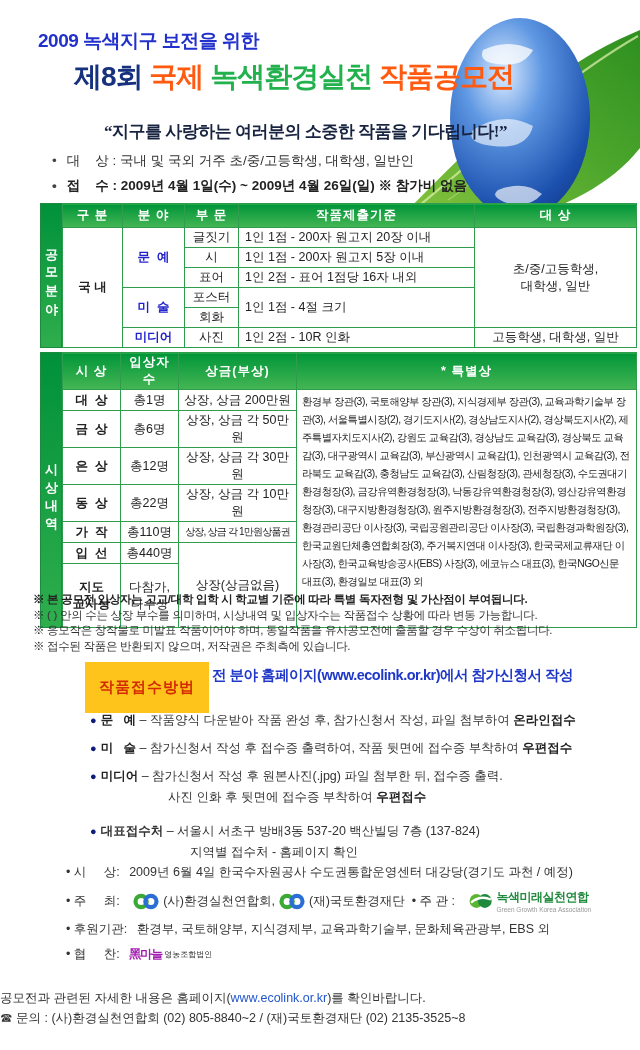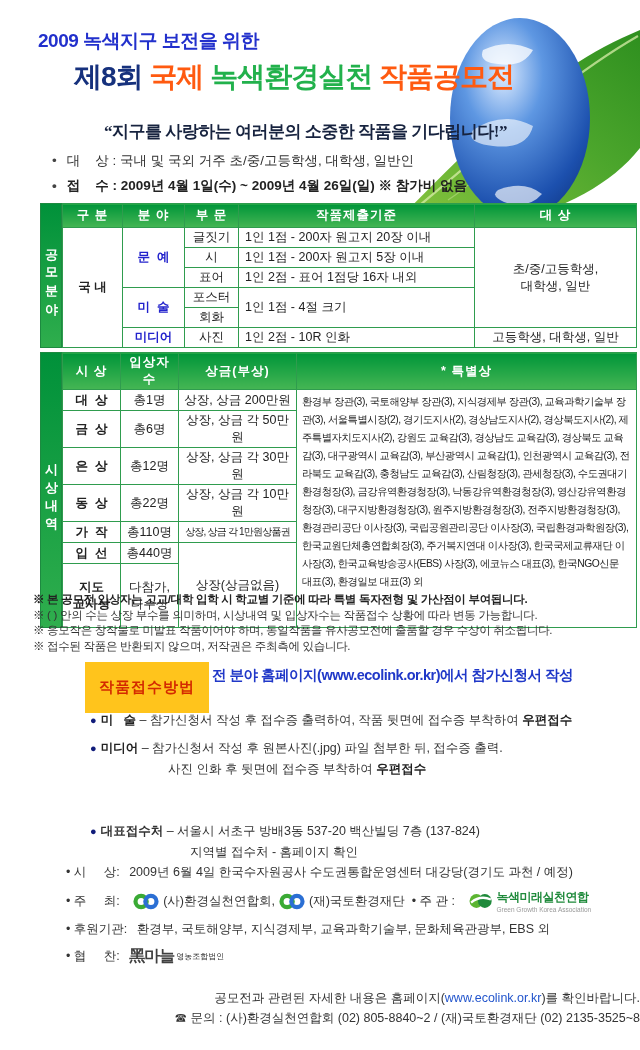--- a/index.html
+++ b/index.html
@@ -59,25 +59,25 @@
   .receipt { position:absolute; left:90px; top:797px; font-size:12.5px; color:#333;margin-top:26px; }
   .receipt .sub { margin-left:100px; margin-top:4px; }
 
   
   .orgs { position:absolute; left:66px; top:864px; font-size:12.5px; color:#333; }
   .orgs .o-row { margin-bottom:8px; display:flex; align-items:center; flex-wrap:wrap; }
   .orgs .o-lbl { white-space:pre; margin-right:6px;text-align:right; }
   .logo-go { display:inline-block; vertical-align:middle; margin:0 3px; }
   .org-logo-name { color:#1f8a3b; font-weight:bold; font-size:12px; font-family:"Liberation Serif", serif; letter-spacing:-0.5px; }
   .org-logo-sub { display:block; color:#999; font-size:6.5px; }
-  .sponsor-mark { font-weight:bold; color:#404040; font-size:16px; font-family:"Liberation Serif", serif; letter-spacing:-1px; }
+  .sponsor-mark { font-weight:bold; color:#a21caf; font-size:12px; font-family:"Liberation Serif", serif; letter-spacing:-1px; }
   .sponsor-sub { font-size:8px; color:#333; margin-left:2px; }
 
   
-  .footer { position:absolute; left:0; top:988px; width:640px; text-align:right; font-size:12.5px; color:#333; line-height:20px; }
+  .footer { position:absolute; left:0; top:988px; width:640px; text-align:left; font-size:12.5px; color:#333; line-height:20px; }
   .link { color:#2255cc; }
 </style>
 </head>
 <body>
 
 <div class="page">
 
   <svg class="hero-art" viewBox="0 0 252 252">
     <defs>
       <linearGradient id="leafg" x1="0" y1="1" x2="1" y2="0">
@@ -225,20 +225,21 @@
     <div class="n0">※ 본 공모전 입상자는 고교/대학 입학 시 학교별 기준에 따라 특별 독자전형 및 가산점이 부여됩니다.</div>
     <div>※ ( ) 안의 수는 상장 부수를 의미하며, 시상내역 및 입상자수는 작품접수 상황에 따라 변동 가능합니다.</div>
     <div>※ 응모작은 창작물로 미발표 작품이어야 하며, 동일작품을 유사공모전에 출품할 경우 수상이 취소됩니다.</div>
     <div>※ 접수된 작품은 반환되지 않으며, 저작권은 주최측에 있습니다.</div>
   </div>
 
   <div class="badge">작품접수방법</div>
   <div class="headline">전 분야 홈페이지(www.ecolink.or.kr)에서 참가신청서 작성</div>
 
   <div class="method">
+    <div class="m-row"><span class="blt">●</span><span class="m-lbl">문   예</span><span> – </span><span>작품양식 다운받아 작품 완성 후, 참가신청서 작성, 파일 첨부하여 </span><span class="m-bold">온라인접수</span></div>
     <div class="m-row"><span class="blt">●</span><span class="m-lbl">미   술</span><span> – </span><span>참가신청서 작성 후 접수증 출력하여,  작품 뒷면에 접수증 부착하여 </span><span class="m-bold">우편접수</span></div>
     <div class="m-row"><span class="blt">●</span><span class="m-lbl">미디어</span><span> – </span><span>참가신청서 작성 후 원본사진(.jpg) 파일 첨부한 뒤, 접수증 출력.</span></div>
     <div class="m-cont"><span>사진 인화 후 뒷면에 접수증 부착하여 </span><span class="m-bold">우편접수</span></div>
   </div>
 
   <div class="receipt">
     <div><span class="blt" style="color:#101c7a;font-size:11px;margin-right:4px;">●</span><span class="m-bold" style="font-weight:bold">대표접수처</span><span> – </span><span>서울시 서초구 방배3동 537-20 백산빌딩 7층 (137-824)</span></div>
     <div class="sub">지역별 접수처 - 홈페이지 확인</div>
   </div>
 

